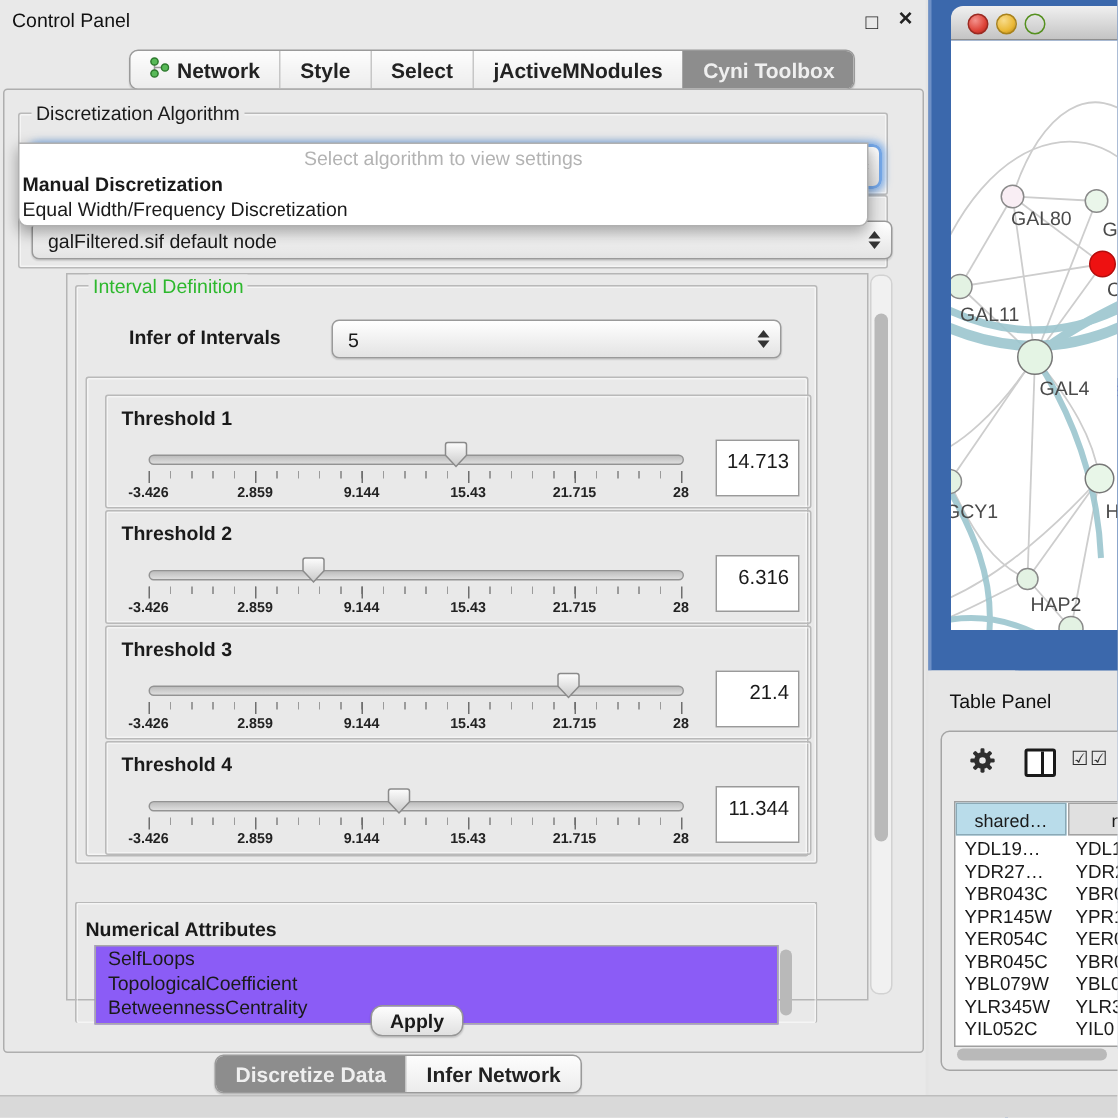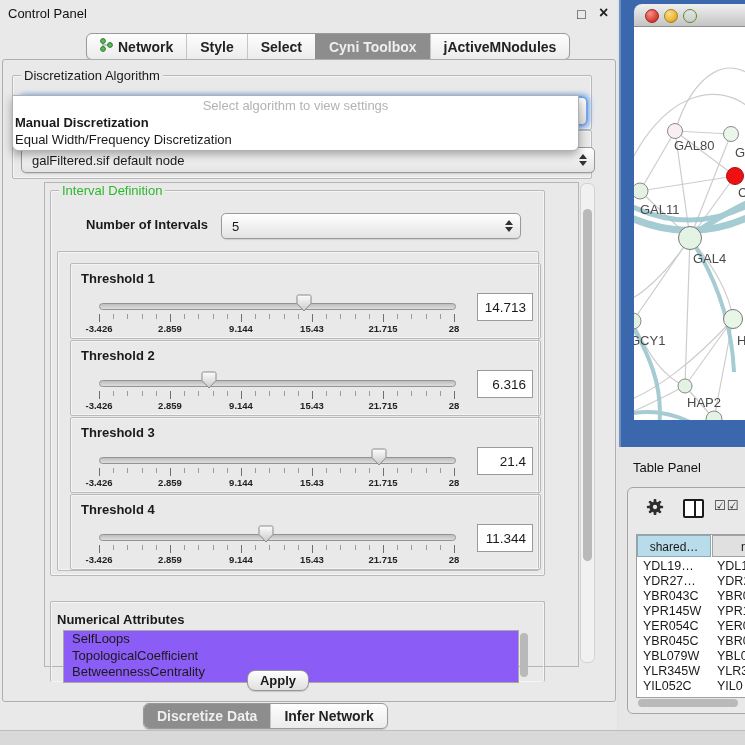--- a/index.html
+++ b/index.html
@@ -38,21 +38,21 @@
   .tpanel{position:absolute;left:12px;width:469px;height:74px;border:1px solid #b9b9b9;border-radius:2px;
           box-shadow:inset 0 0 0 1px rgba(255,255,255,.5);}
   .tlabel{position:absolute;left:10px;top:7px;font-size:13px;font-weight:bold;}
   .track{position:absolute;left:28px;top:39px;width:355px;height:5px;border:1px solid #939393;border-radius:4px;
          background:linear-gradient(#bdbdbd,#dedede);}
   .thumbw{position:absolute;top:30px;width:16px;height:18px;transform:translateX(-50%);margin-left:28px;z-index:3;}
   .ticks{position:absolute;left:28px;top:50px;width:355px;height:5px;
          background-image:repeating-linear-gradient(90deg,#9b9b9b 0 1px,transparent 1px 4%);}
   .majort{position:absolute;top:50px;width:1px;height:8px;background:#6f6f6f;margin-left:28px;}
   .slabel{position:absolute;top:59px;transform:translateX(-50%);margin-left:28px;font-size:9.5px;font-weight:bold;color:#222;white-space:nowrap;}
-  .valbox{position:absolute;left:406px;top:29px;width:56px;height:28px;background:#fff;border:1px solid #9a9a9a;
+  .valbox{position:absolute;left:406px;top:29px;width:56px;height:38px;background:#fff;border:1px solid #9a9a9a;
           font-size:13.5px;text-align:right;line-height:28px;padding-right:6px;box-sizing:border-box;}
   .listbox{position:absolute;background:#8b5cf6;border:1px solid #a8a8a8;}
   .litem{font-size:13px;line-height:16.5px;padding-left:8px;white-space:nowrap;}
   .btn{position:absolute;background:linear-gradient(#fefefe,#e0e0e0);border:1px solid #969696;border-radius:8px;
        font-size:13px;font-weight:bold;text-align:center;box-shadow:0 1px 1px rgba(0,0,0,.15);}
   
   .blue{left:619px;top:0;width:126px;height:447px;background:#3b68ac;border-left:2px solid #6e90c6;}
   .macwin{left:634px;top:4px;width:111px;height:416px;}
   .mactitle{left:0;top:0;width:111px;height:22px;background:linear-gradient(#f0f0f0,#c4c4c4);
             border-radius:8px 0 0 0;border-bottom:1px solid #8f8f8f;}
@@ -98,25 +98,25 @@
         </svg>
       </span>
       <span>Network</span>
     </div>
     <div class="tab">
         <span>Style</span>
       </div>
     <div class="tab">
         <span>Select</span>
       </div>
+    <div class="tab">
+        <span>jActiveMNodules</span>
+      </div>
     <div class="tab sel">
         <span>Cyni Toolbox</span>
-      </div>
-    <div class="tab">
-        <span>jActiveMNodules</span>
       </div>
   </div>
 
   <div class="abs panel"></div>
 
   <div class="group" style="left:12px;top:75px;width:578px;height:53px;">
     <span class="gtitle">Discretization Algorithm</span>
   </div>
   <div class="abs focus-combo">
     <div class="stepper">
@@ -143,21 +143,21 @@
   </div>
 
   <div class="abs viewport"></div>
   <div class="abs sb-track" style="left:580px;top:183px;width:13px;height:478px;">
     <div class="sb-thumb abs" style="left:2px;top:25px;width:9px;height:352px;"></div>
   </div>
 
   <div class="group" style="left:50px;top:190px;width:493px;height:384px;">
     <span class="gtitle green">Interval Definition</span>
 
-    <div class="abs" style="left:35px;top:26px;font-size:13px;font-weight:bold;">Number of Intervals</div>
+    <div class="abs" style="left:35px;top:26px;font-size:13px;font-weight:bold;">Infer of Intervals</div>
     <div class="combo" style="left:170px;top:22px;width:288px;height:24px;">
       <span>5</span>
       <div class="stepper">
           <div class="arr-up"></div>
           <div class="arr-dn"></div>
         </div>
     </div>
 
     <div class="group" style="left:6px;top:60px;width:480px;height:318px;">
       <span class="gtitle blue">Threshold's Coordinates for 5 Intervals</span>

